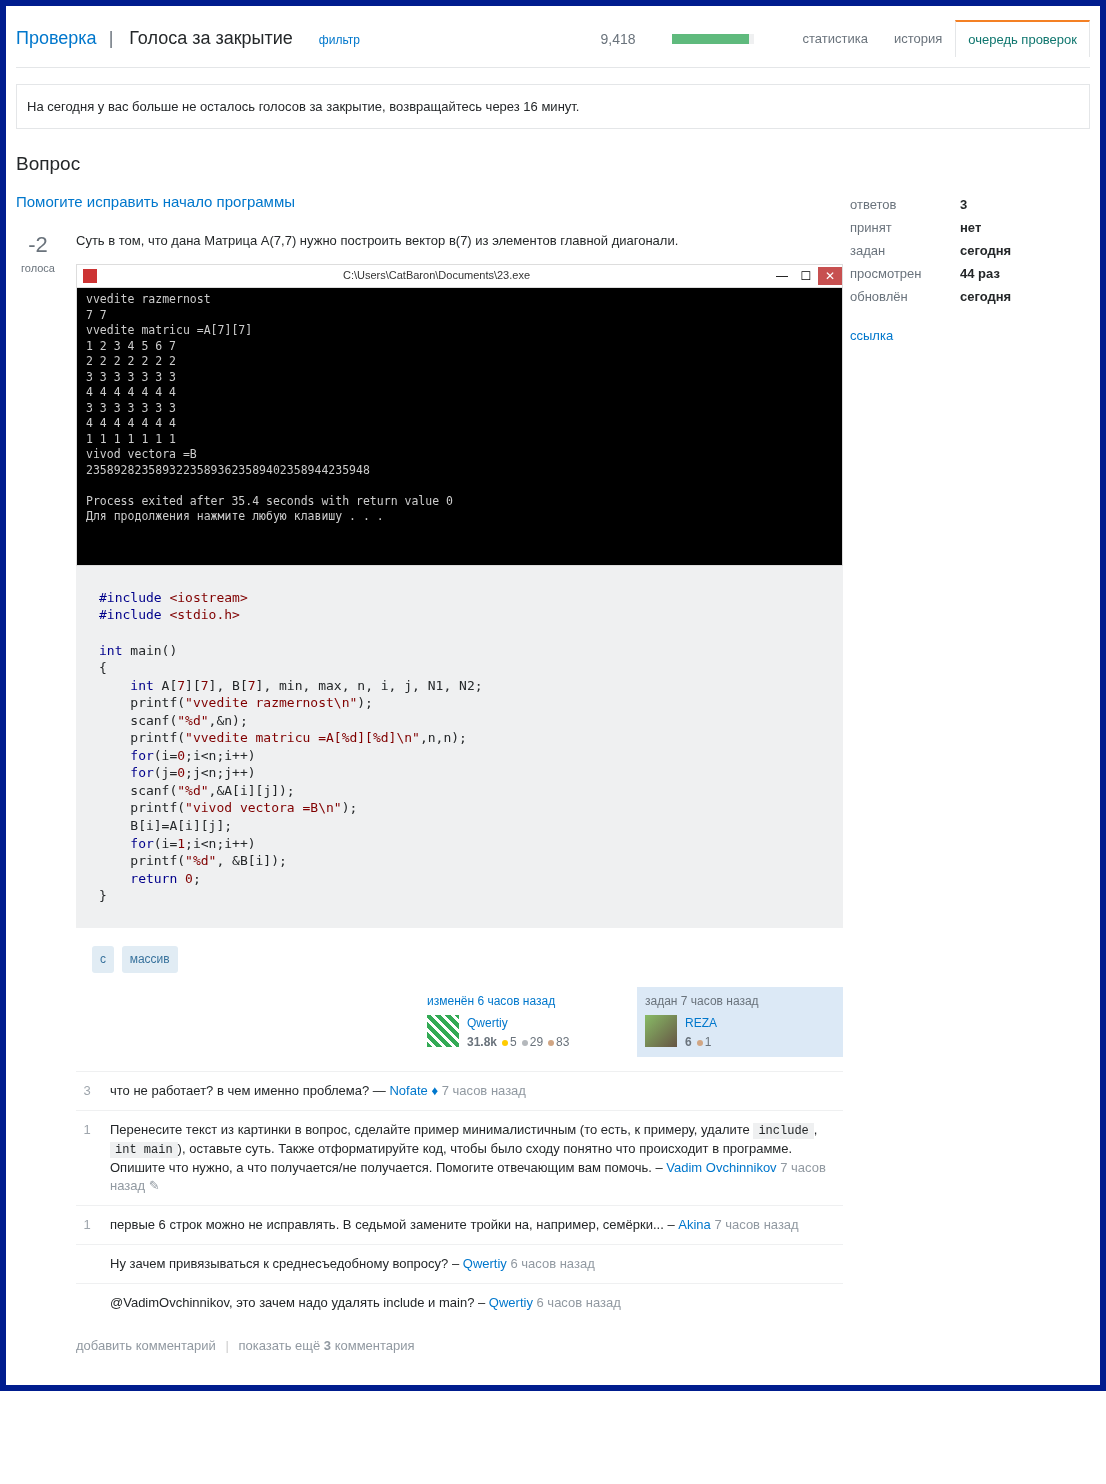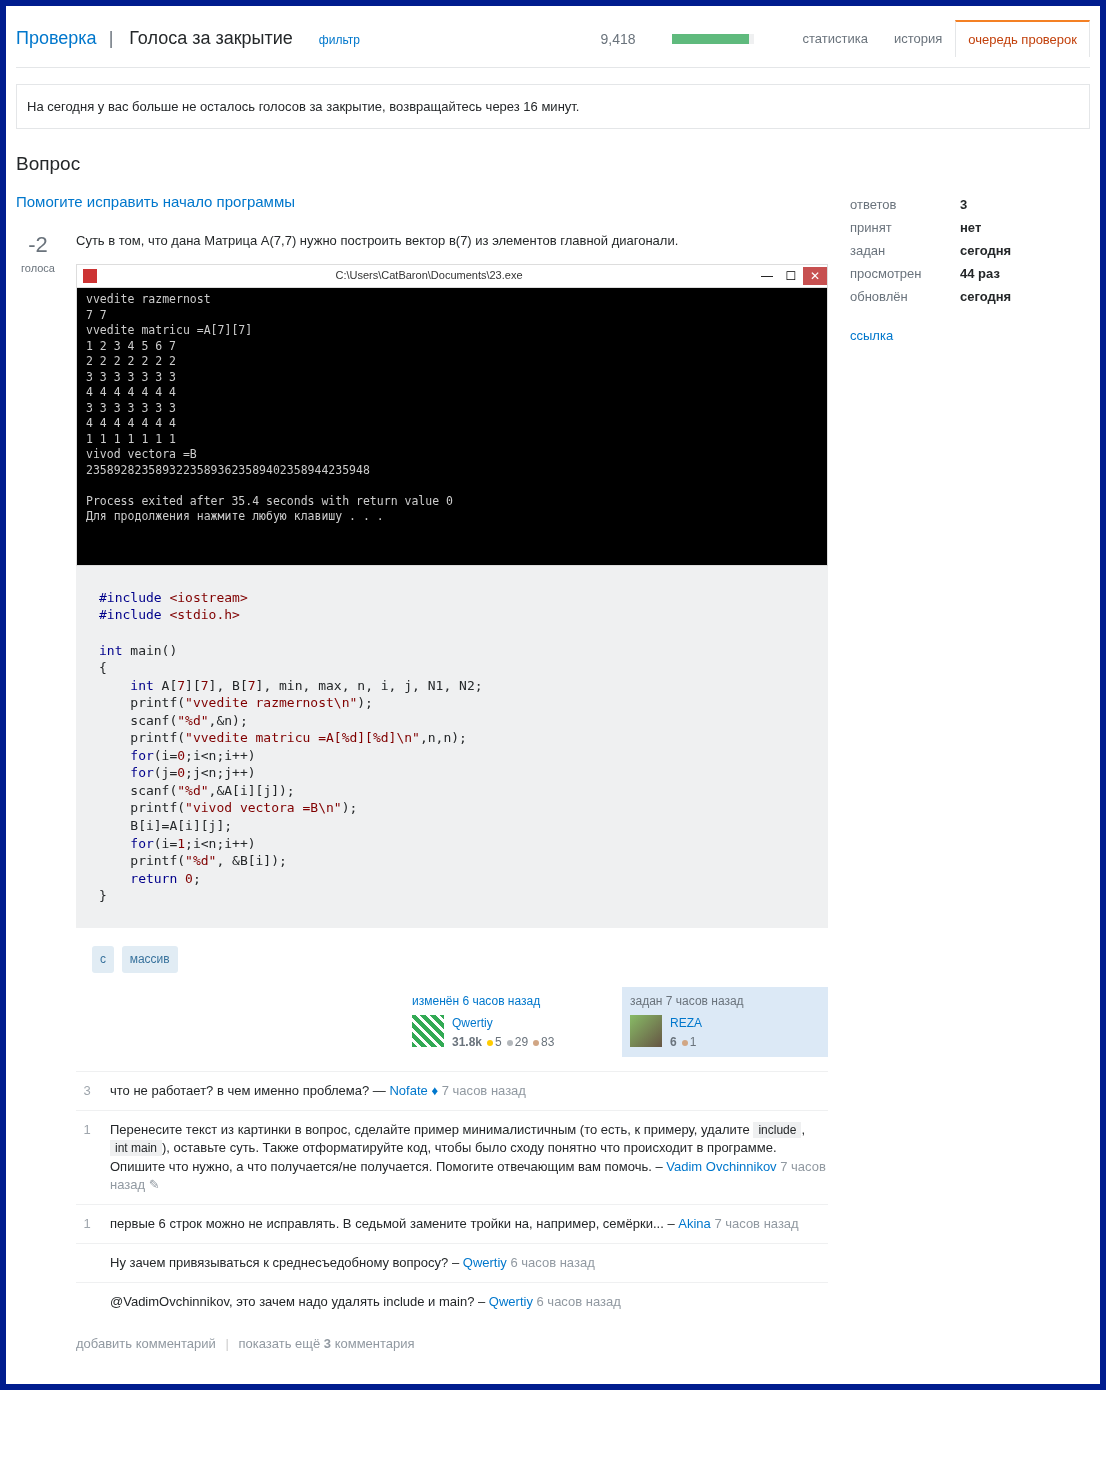--- a/index.html
+++ b/index.html
@@ -7,24 +7,24 @@
 .header{border-bottom:1px solid #e4e6e8;padding:6px 0 10px;display:flex;align-items:center;justify-content:space-between}
 .hl{display:flex;align-items:baseline;gap:16px}
 .h-title{font-size:18px;color:#07c}.h-sub{font-size:18px;color:#6a737c;margin-left:-4px}
 .h-name{font-size:18px;color:#242729}.filter{font-size:12px;color:#07c;margin-left:10px}
 .hr{display:flex;align-items:center;gap:36px}
 .rep{font-size:14px;color:#6a737c}
 .bar{width:82px;height:10px;background:#eff0f1;position:relative}
 .bar-fill{position:absolute;left:0;top:0;bottom:0;background:#5fba7d}
 .tabs{display:flex;border-bottom:1px solid transparent}
 .tab{padding:10px 12px;font-size:13px;color:#6a737c;border:1px solid transparent;border-bottom:none}
-.tab.active{color:#c2410c;border-color:#e4e6e8;border-top:2px solid #f48024;background:#fff;margin-bottom:-1px}
+.tab.active{color:#0f766e;border-color:#e4e6e8;border-top:2px solid #f48024;background:#fff;margin-bottom:-1px}
 .notice{border:1px solid #e4e6e8;padding:14px 10px;font-size:13px;margin:16px 0 24px}
 .section-h{font-size:19px;font-weight:400;color:#242729;margin:0 0 18px}
-.main{display:flex;gap:22px}
+.main{display:flex;gap:7px}
 .left{flex:1}.side{width:240px;font-size:13px}
 .qlink{color:#07c;font-size:15px;display:block;margin-bottom:22px}
 .qrow{display:flex;gap:16px}
 .vote{width:44px;text-align:center}
 .vote-n{font-size:22px;color:#6a737c}.vote-l{font-size:11px;color:#6a737c;margin-top:4px}
 .qbody{flex:1;line-height:1.4}
 .imgframe{border:1px solid #ddd;margin-top:14px;background:#fff}
 .imgbar{display:flex;align-items:center;height:22px;background:#fff;border-bottom:1px solid #ddd;font-size:11px;position:relative}
 .imgicon{width:14px;height:14px;background:#c33;margin:0 6px}
 .imgtitle{flex:1;text-align:center;color:#333}
@@ -44,21 +44,21 @@
 .av.g{background:repeating-linear-gradient(45deg,#3a5,#3a5 4px,#fff 4px,#fff 7px)}
 .av.b{background:linear-gradient(135deg,#8b6,#654)}
 .un{color:#07c}.rp{color:#6a737c;margin-top:2px}
 .badge{display:inline-block;width:6px;height:6px;border-radius:50%;margin:0 2px 0 5px;vertical-align:middle}
 .bg{background:#ffcc01}.bs{background:#b4b8bc}.bb{background:#d1a684}
 .comments{margin-top:14px}
 .cmt{display:flex;gap:14px;padding:10px 2px;border-top:1px solid #eff0f1;font-size:13px;line-height:1.4}
 .cmt:first-child{border-top:1px solid #eff0f1}
 .cv{width:18px;text-align:center;color:#9fa6ad;font-size:13px}
 .cb{flex:1}.cu{color:#07c}.ct{color:#9199a1}.mod{color:#07c}.edit{color:#9199a1}
-.codei{background:#eff0f1;padding:1px 5px;font-family:Liberation Sans, sans-serif;font-size:12px}
+.codei{background:#eff0f1;padding:1px 5px;font-family:Liberation Mono, monospace;font-size:12px}
 .cactions{margin-top:14px;font-size:13px}
 .cactions a{color:#9199a1}.cactions .sep{color:#ccc;margin:0 6px}
 .stab{width:100%;border-collapse:collapse}
 .stab td{padding:4px 0;font-size:13px}
 .stab td:first-child{color:#6a737c;width:110px}
 .stab td:last-child b{font-weight:700}
 .slink{color:#07c;display:inline-block;margin-top:20px}
 a{text-decoration:none}
 </style>
 </head>

